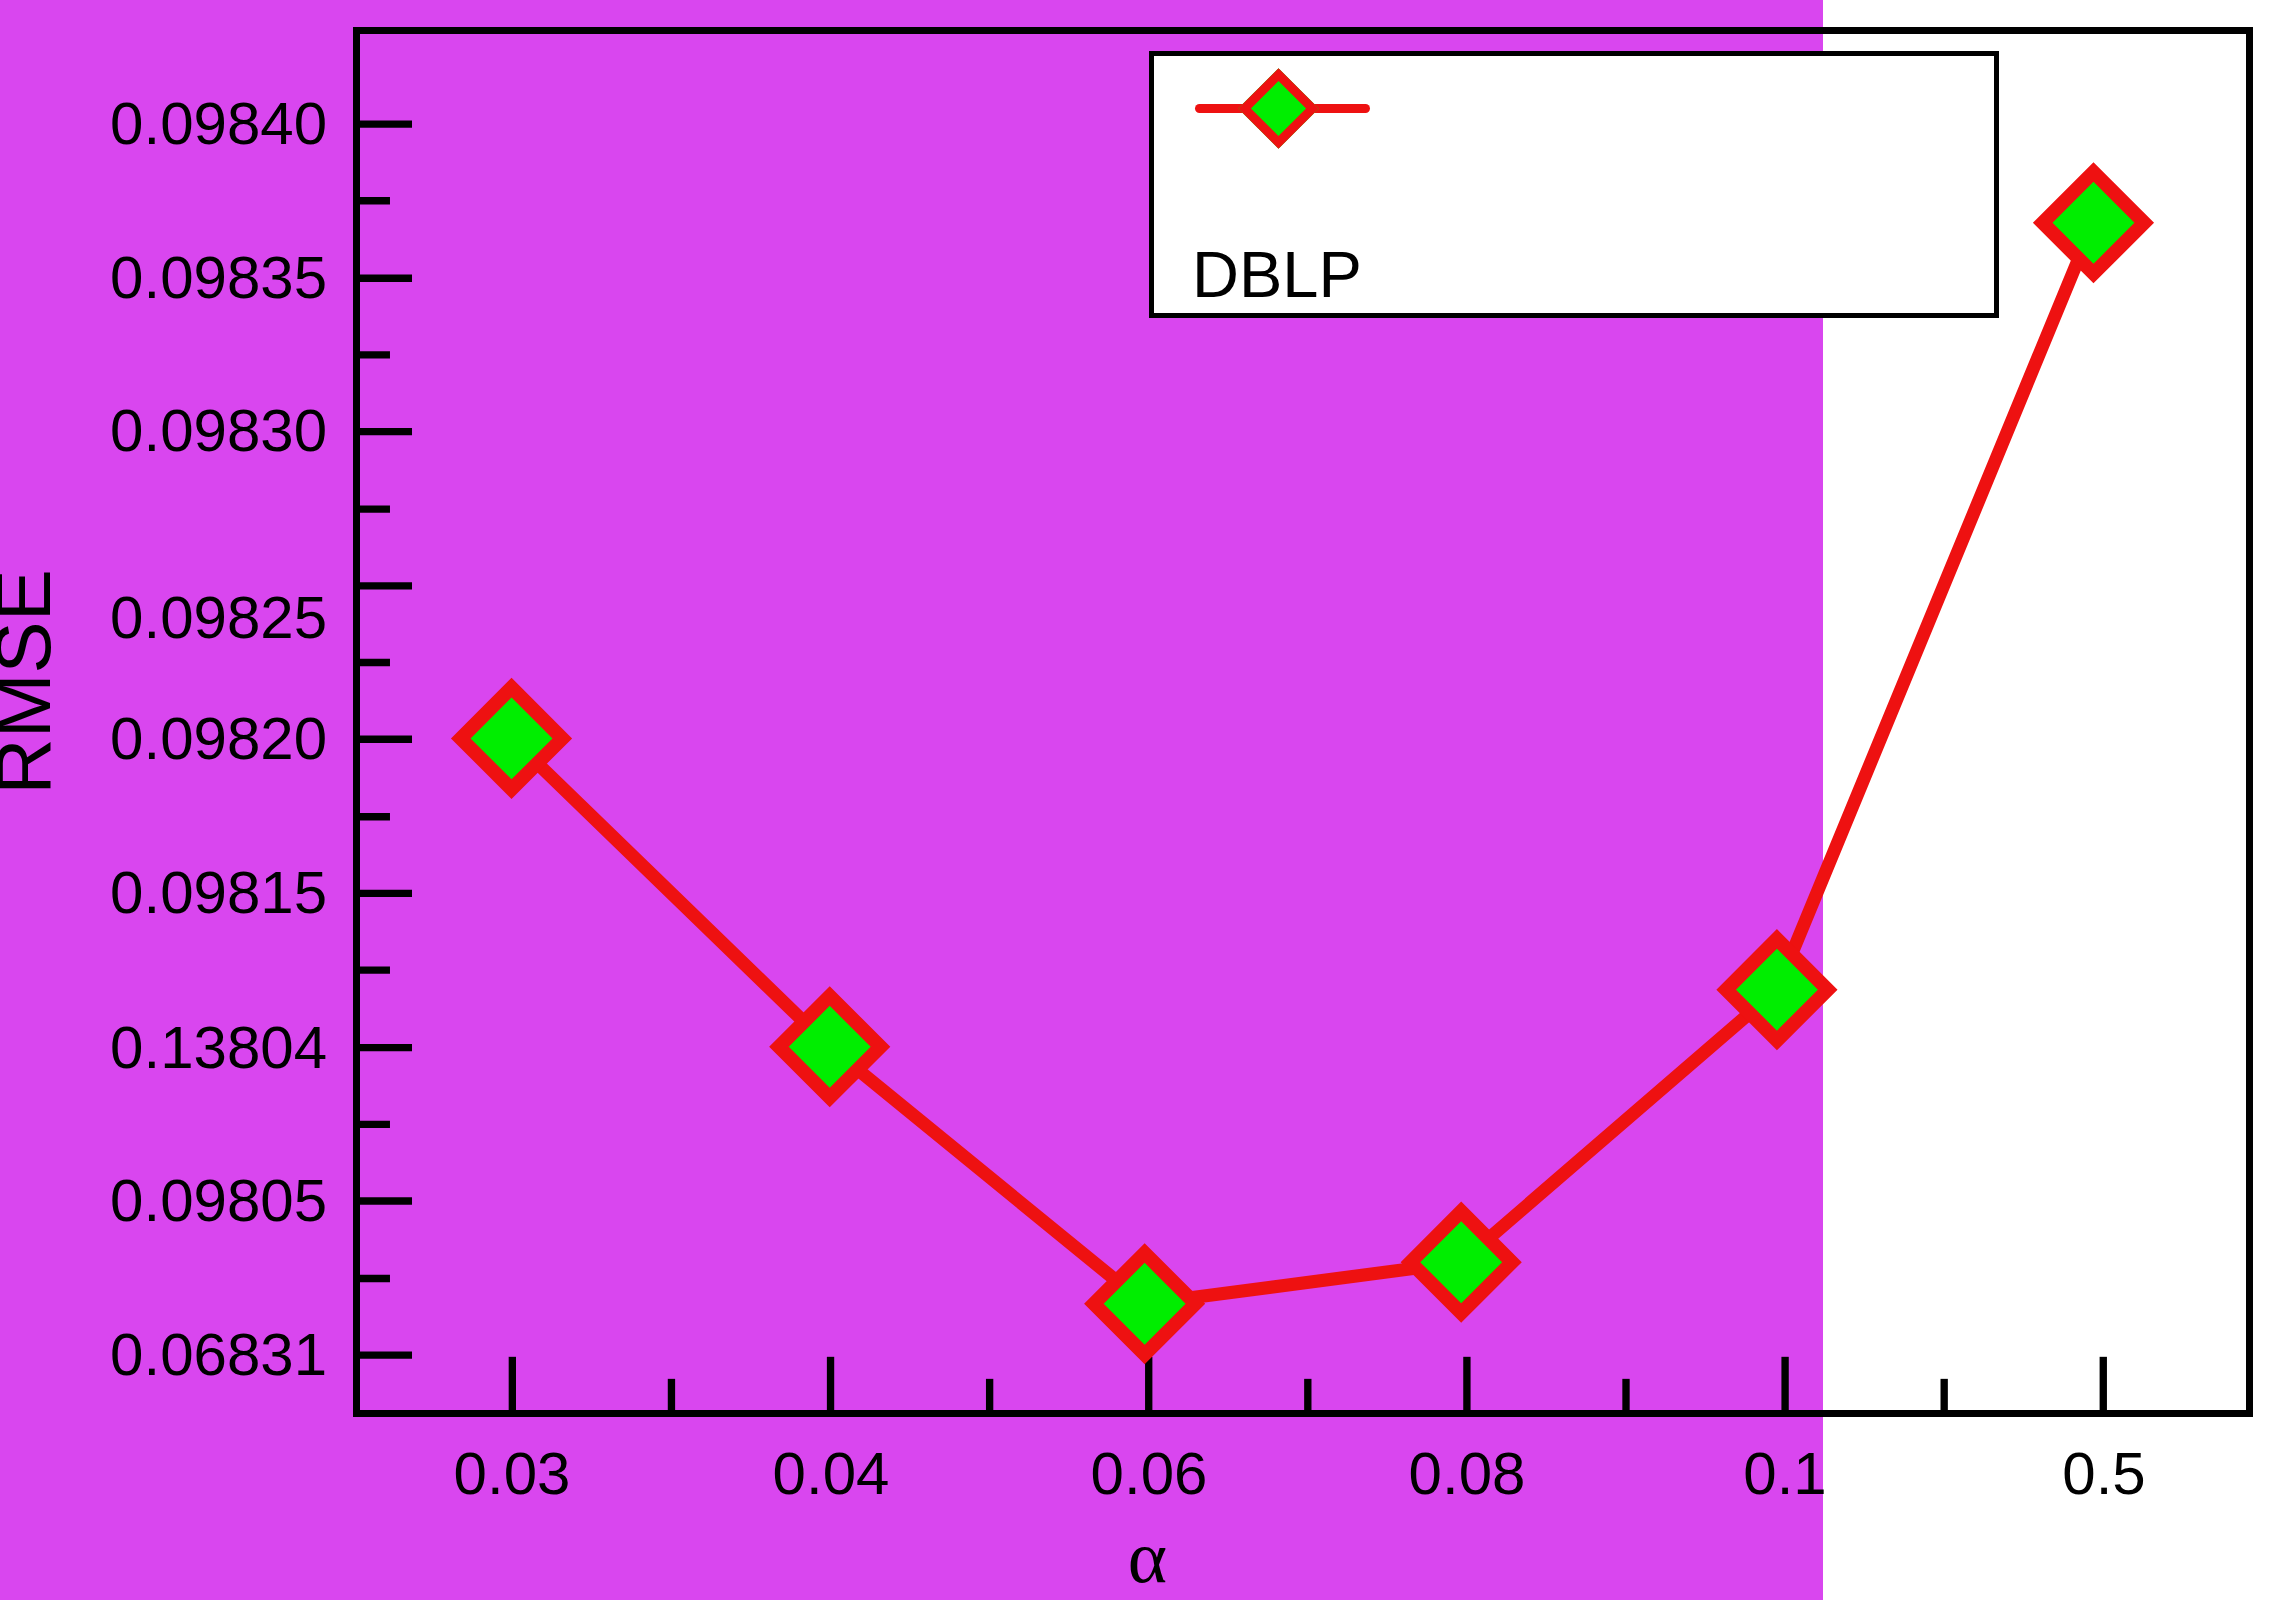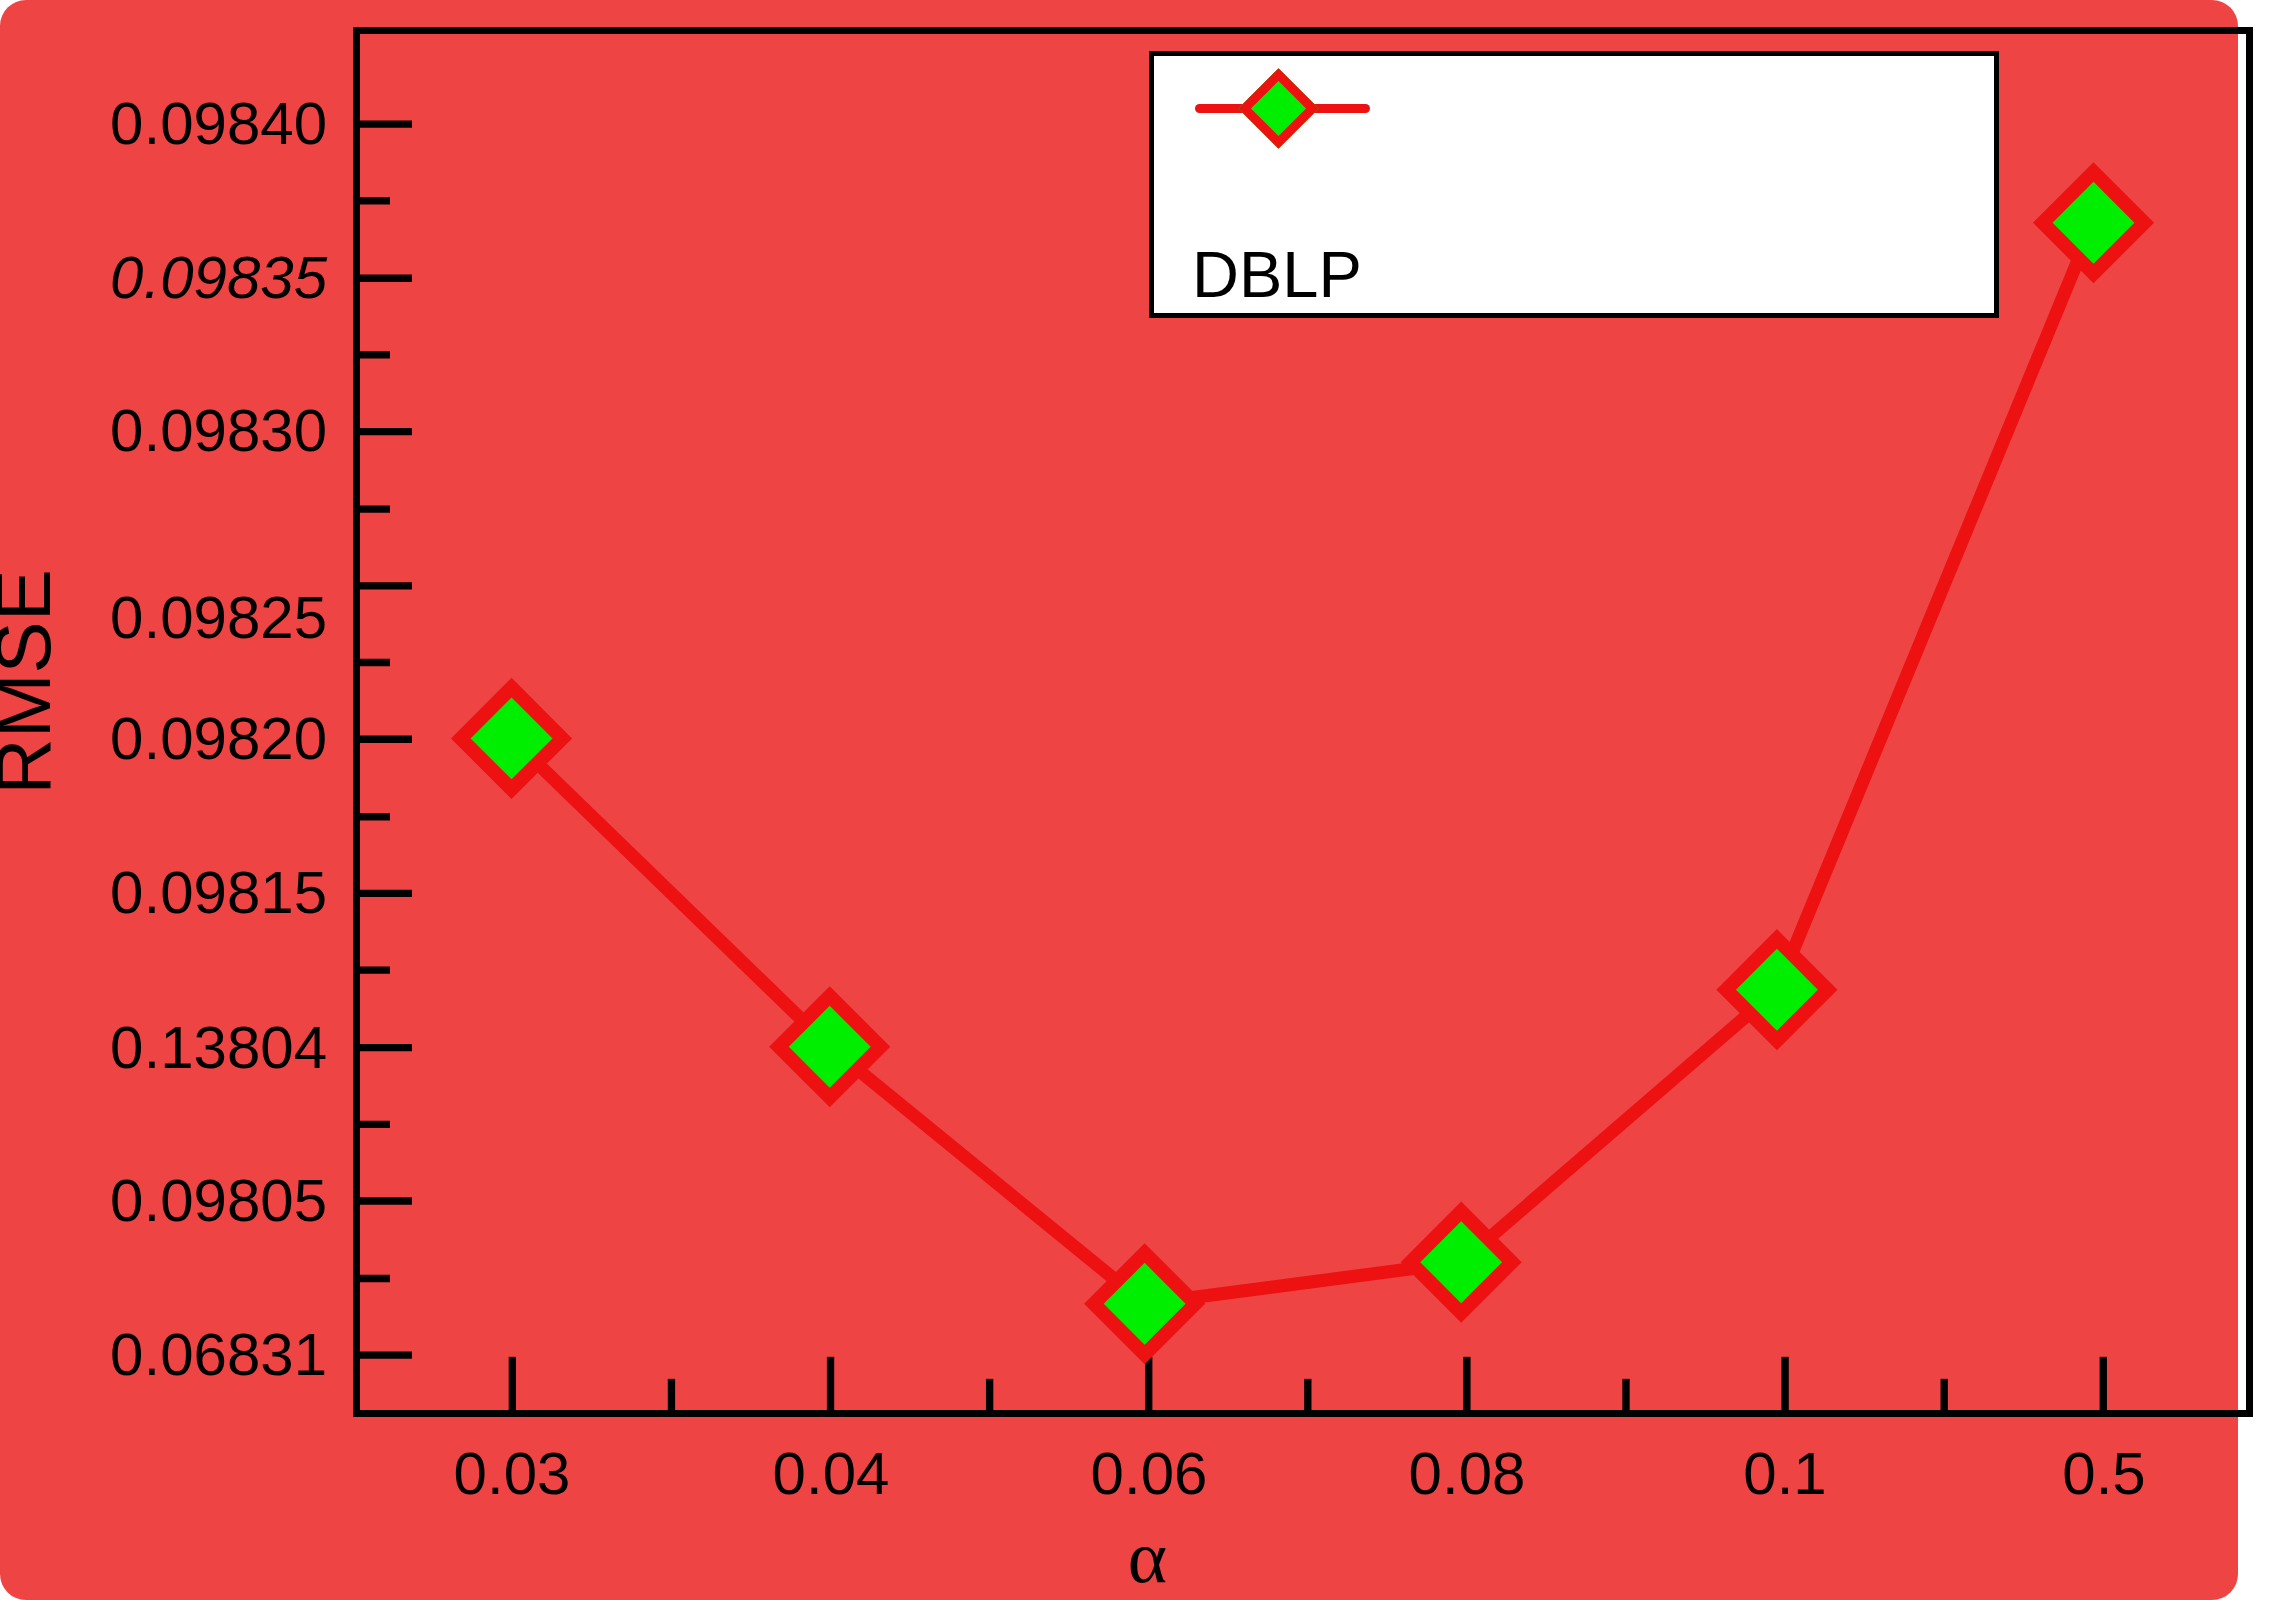--- a/index.html
+++ b/index.html
@@ -10,24 +10,23 @@
   body {
     width: 2295px;
     height: 1600px;
     font-family: "Liberation Sans", sans-serif;
     color: #000000;
     overflow: hidden;
   }
 
   #figure {
     position: relative;
-    width: 2238px;
-    height: 1600px;
-    background: #ef4444;
-    border-radius: 26px;
+    width: 1823px;
+    height: 1600px;
+    background: #d946ef;
   }
 
   
   #plot-frame {
     position: absolute;
     left: 353px;
     top: 27px;
     width: 1900px;
     height: 1390px;
     border: 7.3px solid #000000;
@@ -234,21 +233,21 @@
       <rect x="-44" y="-44" width="88" height="88" fill="#00ee00" stroke="#ee1111" stroke-width="17" transform="translate(1017,1283) rotate(45)"></rect>
       <rect x="-44" y="-44" width="88" height="88" fill="#00ee00" stroke="#ee1111" stroke-width="17" transform="translate(1403,1598) rotate(45)"></rect>
       <rect x="-44" y="-44" width="88" height="88" fill="#00ee00" stroke="#ee1111" stroke-width="17" transform="translate(1791,1547) rotate(45)"></rect>
       <rect x="-44" y="-44" width="88" height="88" fill="#00ee00" stroke="#ee1111" stroke-width="17" transform="translate(2178,1213) rotate(45)"></rect>
       <rect x="-44" y="-44" width="88" height="88" fill="#00ee00" stroke="#ee1111" stroke-width="17" transform="translate(2566,273) rotate(45)"></rect>
     </g>
   </svg>
 
   <div id="ytick-labels">
     <div class="ytick-label" style="top:94px;">0.09840</div>
-    <div class="ytick-label" style="top:248px;font-style:italic;">0.09835</div>
+    <div class="ytick-label" style="top:248px;">0.09835</div>
     <div class="ytick-label" style="top:401px;">0.09830</div>
     <div class="ytick-label" style="top:556px;margin-top:32px;">0.09825</div>
     <div class="ytick-label" style="top:709px;">0.09820</div>
     <div class="ytick-label" style="top:863px;">0.09815</div>
     <div class="ytick-label" style="top:1018px;">0.13804</div>
     <div class="ytick-label" style="top:1171px;">0.09805</div>
     <div class="ytick-label" style="top:1325px;">0.06831</div>
   </div>
 
   <div id="xtick-labels">

